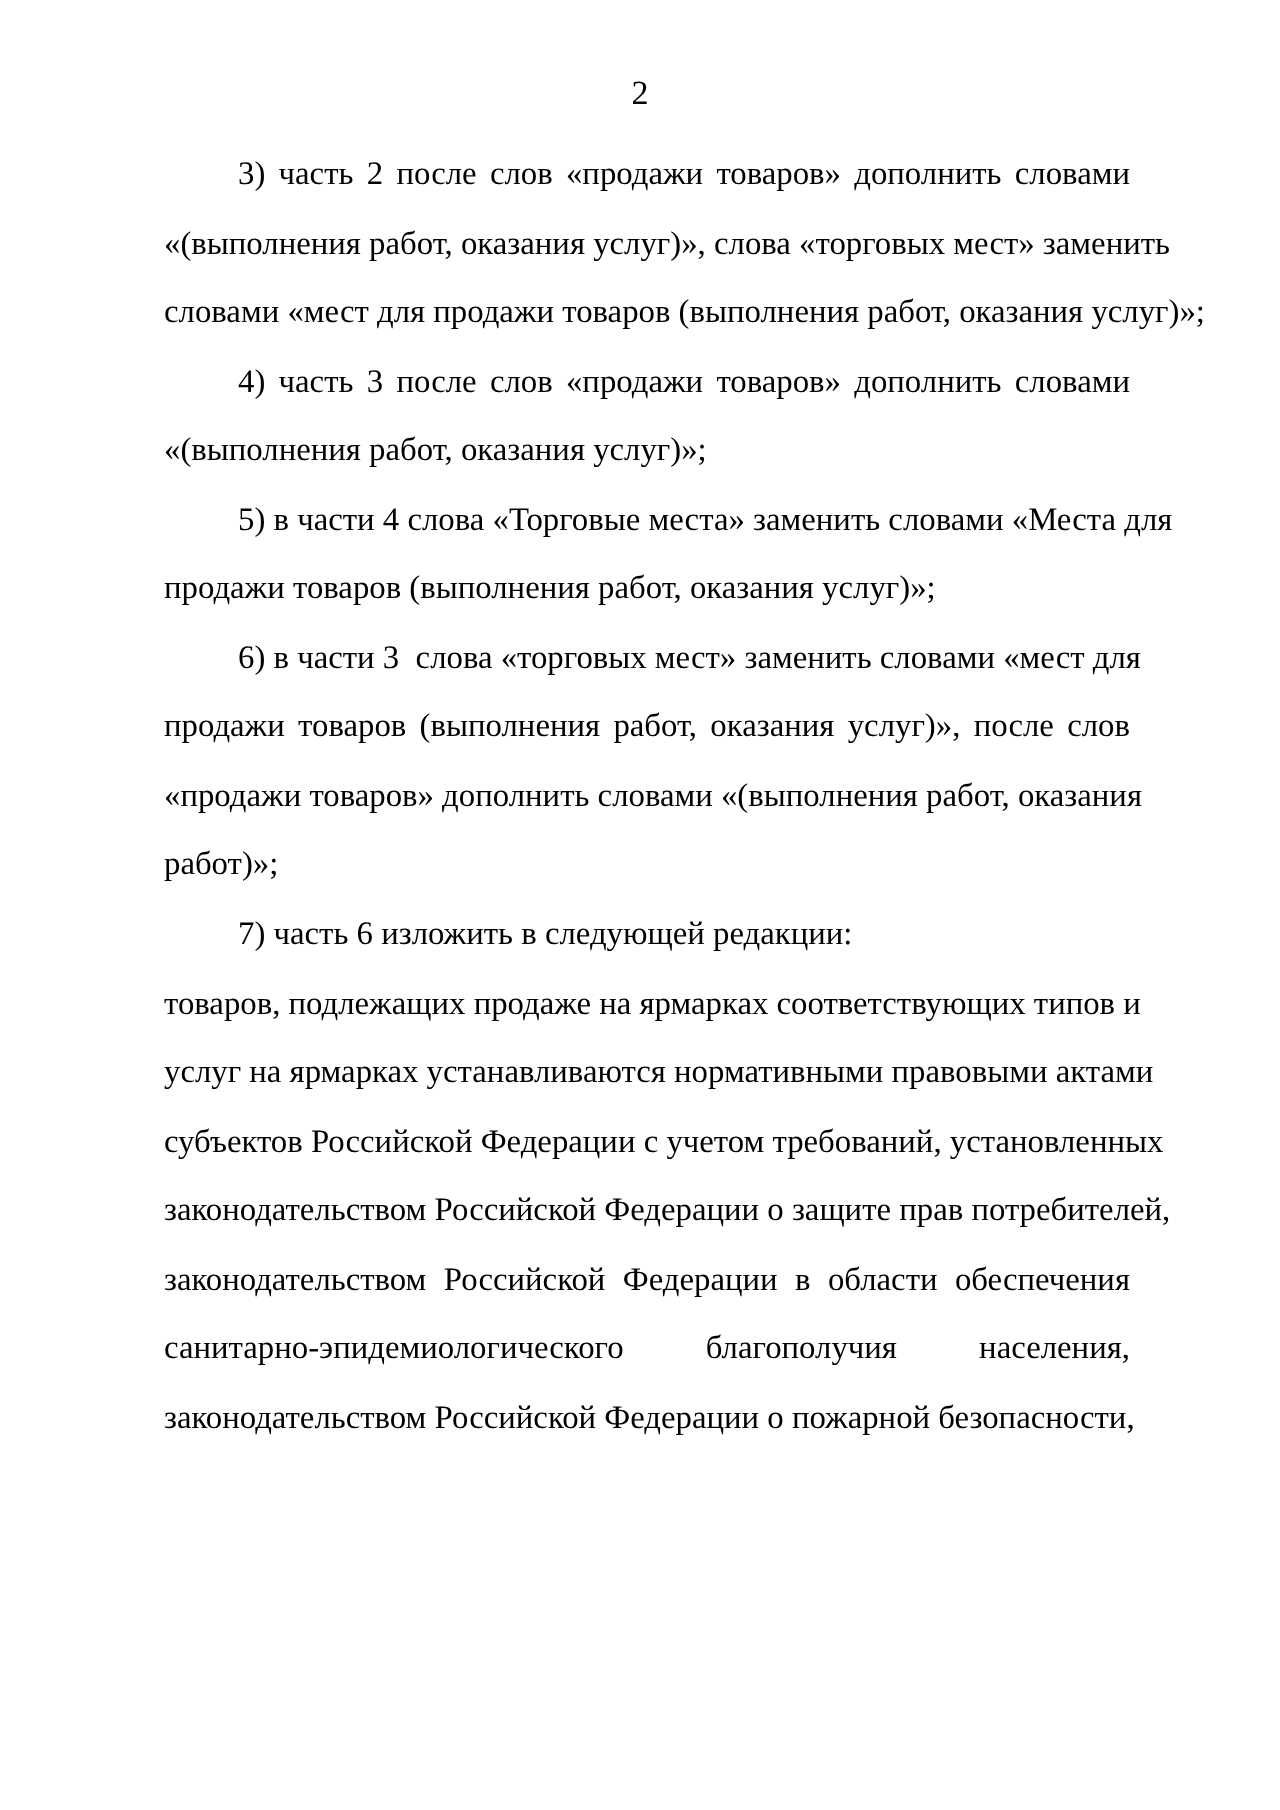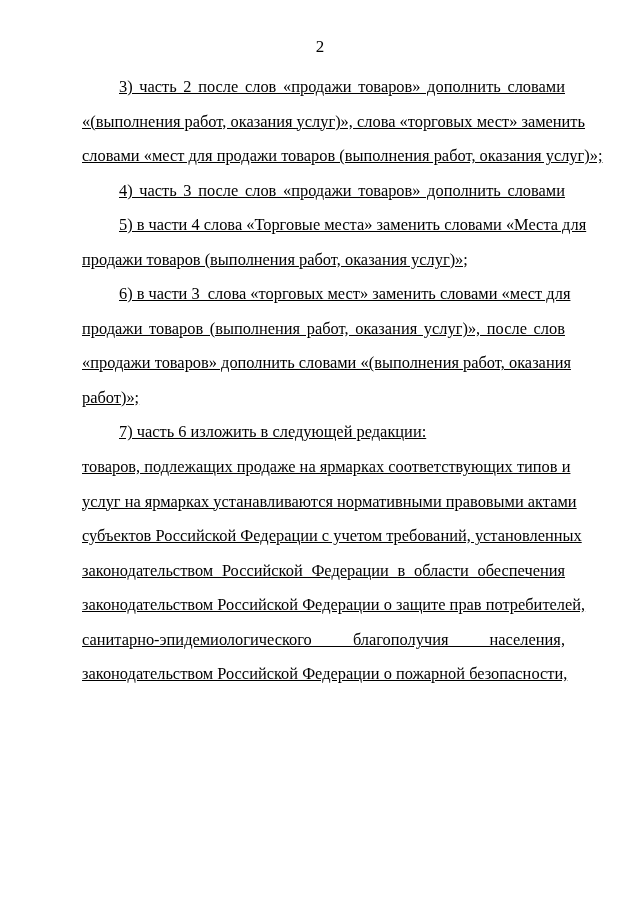--- a/index.html
+++ b/index.html
@@ -31,21 +31,20 @@
     width: 483px;
   }
   .line {
     display: block;
     height: 34.55px;
     line-height: 22px;
     font-size: 16.4px;
     white-space: nowrap;
     text-align: justify;
     text-align-last: justify;
-    text-decoration: underline;
   }
   .line.last {
     text-align: left;
     text-align-last: left;
   }
   .line.indent {
     padding-left: 37px;
   }
 </style>
 </head>
@@ -56,20 +55,21 @@
 <div class="body-text">
 
   <div>
     <span class="line indent">3) часть 2 после слов «продажи товаров» дополнить словами</span>
     <span class="line">«(выполнения работ, оказания услуг)», слова «торговых мест» заменить</span>
     <span class="line last">словами «мест для продажи товаров (выполнения работ, оказания услуг)»;</span>
   </div>
 
   <div>
     <span class="line indent">4) часть 3 после слов «продажи товаров» дополнить словами</span>
+    <span class="line last">«(выполнения работ, оказания услуг)»;</span>
   </div>
 
   <div>
     <span class="line indent">5) в части 4 слова «Торговые места» заменить словами «Места для</span>
     <span class="line last">продажи товаров (выполнения работ, оказания услуг)»;</span>
   </div>
 
   <div>
     <span class="line indent" style="white-space: pre;">6) в части 3  слова «торговых мест» заменить словами «мест для</span>
     <span class="line">продажи товаров (выполнения работ, оказания услуг)», после слов</span>
@@ -78,19 +78,19 @@
   </div>
 
   <div>
     <span class="line indent last">7) часть 6 изложить в следующей редакции:</span>
   </div>
 
   <div>
     <span class="line">товаров, подлежащих продаже на ярмарках соответствующих типов и</span>
     <span class="line">услуг на ярмарках устанавливаются нормативными правовыми актами</span>
     <span class="line">субъектов Российской Федерации с учетом требований, установленных</span>
+    <span class="line">законодательством Российской Федерации о защите прав потребителей,</span>
     <span class="line">законодательством Российской Федерации в области обеспечения</span>
-    <span class="line">законодательством Российской Федерации о защите прав потребителей,</span>
     <span class="line">санитарно-эпидемиологического благополучия населения,</span>
     <span class="line">законодательством Российской Федерации о пожарной безопасности,</span>
   </div>
 
 </div>
 
 </body></html>

